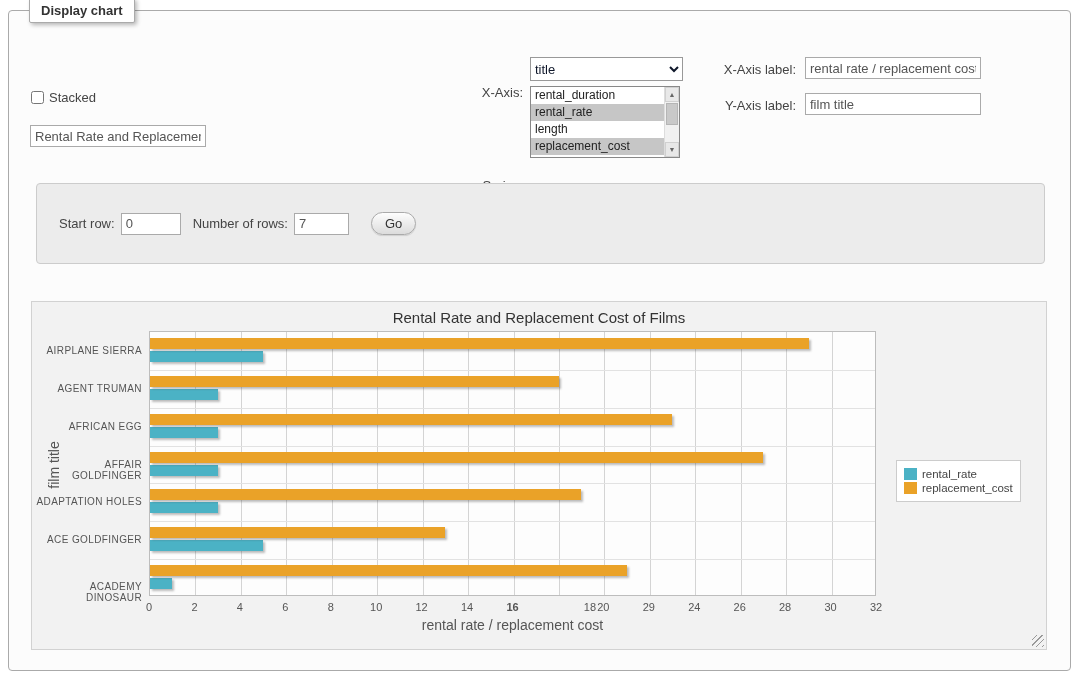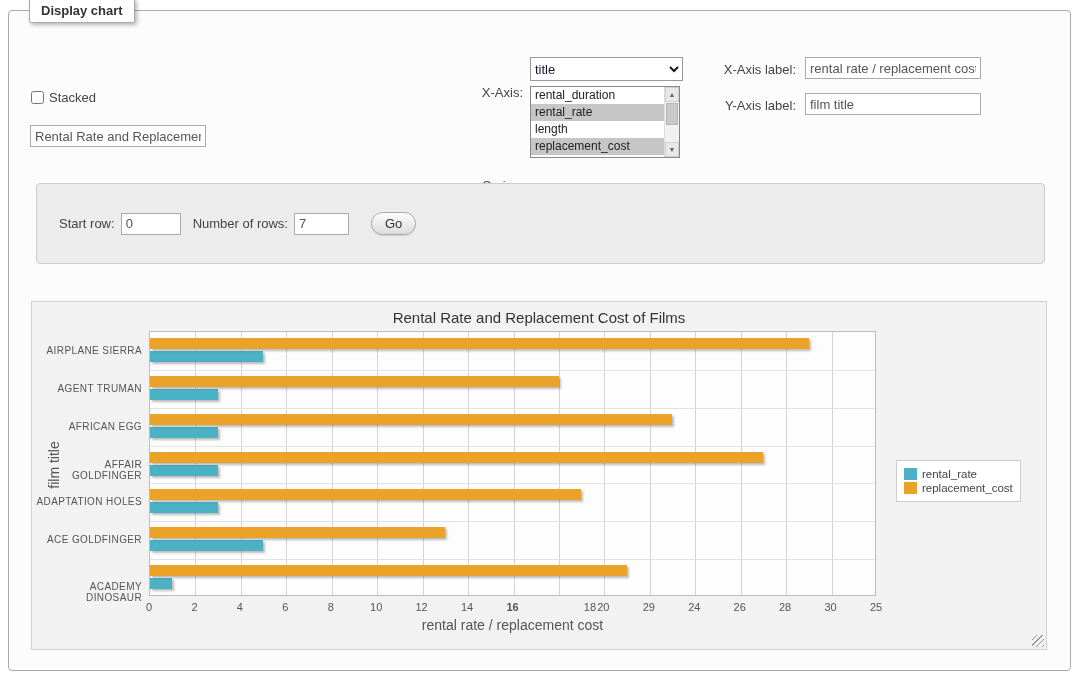--- a/index.html
+++ b/index.html
@@ -191,16 +191,16 @@
         <div class="xtick" style="left: 389.625px;">12</div>
         <div class="xtick" style="left: 435.062px;">14</div>
         <div class="xtick" style="left: 480.5px; font-weight: bold;">16</div>
         <div class="xtick" style="left: 525.938px; margin-left: 32px;">18</div>
         <div class="xtick" style="left: 571.375px;">20</div>
         <div class="xtick" style="left: 616.812px;">29</div>
         <div class="xtick" style="left: 662.25px;">24</div>
         <div class="xtick" style="left: 707.688px;">26</div>
         <div class="xtick" style="left: 753.125px;">28</div>
         <div class="xtick" style="left: 798.562px;">30</div>
-        <div class="xtick" style="left: 844px;">25</div>
+        <div class="xtick" style="left: 844px;">32</div>
       </div>
   </div>
 </div>
 
 </body></html>

